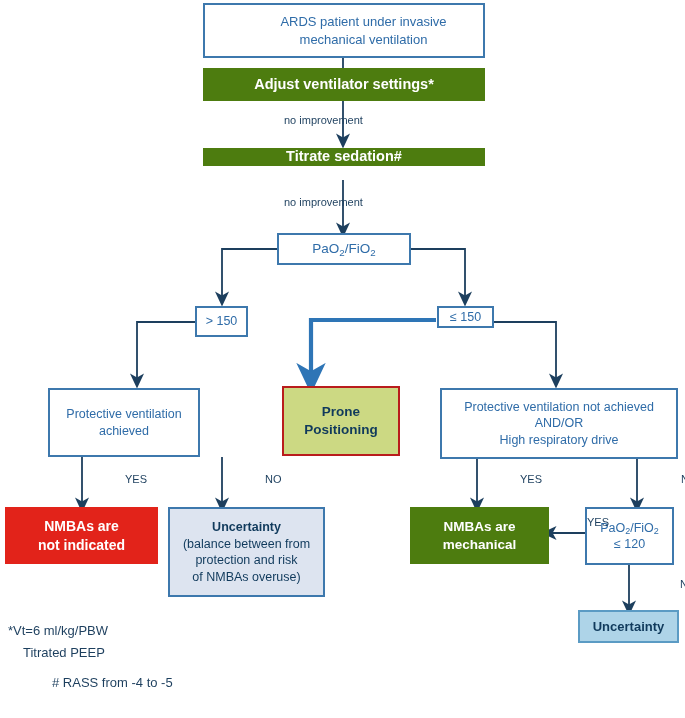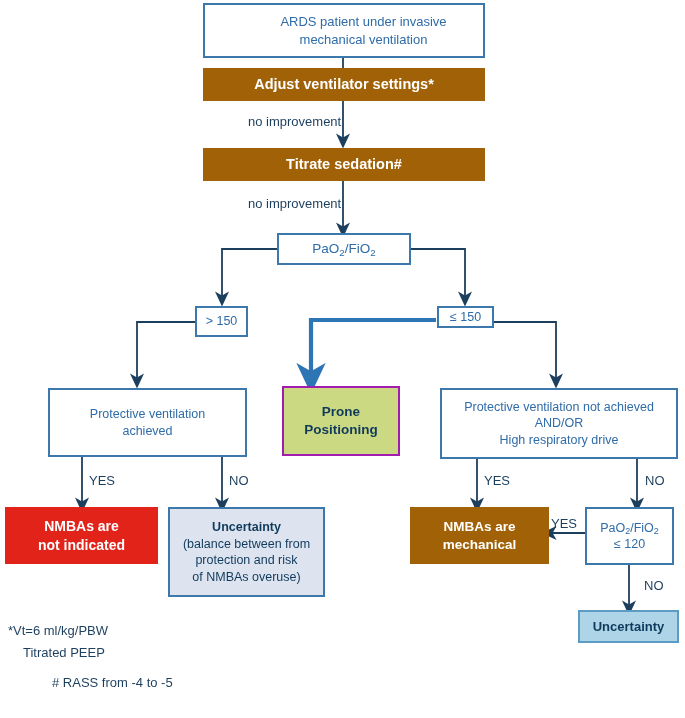--- a/index.html
+++ b/index.html
@@ -30,56 +30,57 @@
     line-height: 1.32;
   }
   
   .n-outline {
     background: #ffffff;
     border: 2px solid #3d78ad;
     color: #2f6ca8;
   }
   
   .n-navy {
-    background: #a16207;
+    background: #4d7c0f;
     color: #ffffff;
     font-weight: bold;
     text-align: center;
   }
   
   .n-red {
     background: #e2231a;
     color: #ffffff;
     font-weight: bold;
   }
   
   .n-olive {
     background: #ccd983;
-    border: 2px solid #a21caf;
+    border: 2px solid #b91c1c;
     color: #103a5c;
     font-weight: bold;
   }
   
   .n-paleblue {
     background: #dde4f0;
     border: 2px solid #3d78ad;
     color: #103a5c;
   }
   
   .n-lightblue {
     background: #aed4e8;
     border: 2px solid #5b9bc4;
     color: #103a5c;
     font-weight: bold;
   }
   .edge-label {
     position: absolute;
     color: #1d3f5e;
-    font-size: 13px;
+    font-size: 11px;
     white-space: nowrap;
+    margin-left: 36px;
   }
   .footnotes {
     position: absolute;
     left: 8px;
     top: 620px;
     color: #1d3f5e;
     font-size: 13px;
     line-height: 1.72;
   }
   .fn-indent { padding-left: 7px; margin-left: 8px; }
@@ -142,37 +143,37 @@
 
 <div class="node n-outline" style="left:203px; top:3px; width:282px; height:55px; font-size:13px; flex-direction:column;padding-left:39px;">
   <span>ARDS patient under invasive</span>
   <span>mechanical ventilation</span>
 </div>
 
 <div class="node n-navy" style="left:203px; top:68px; width:282px; height:33px; font-size:14.5px;">
   <span>Adjust ventilator settings*</span>
 </div>
 
-<div class="node n-navy" style="left:203px; top:148px; width:282px; height:33px; font-size:14.5px;">
+<div class="node n-navy" style="left:203px; top:148px; width:282px; height:18px; font-size:14.5px;">
   <span>Titrate sedation#</span>
 </div>
 
 <div class="node n-outline" style="left:277px; top:233px; width:134px; height:32px; font-size:13.5px;">
   <span><span>PaO</span><sub>2</sub><span>/FiO</span><sub>2</sub></span>
 </div>
 
 <div class="node n-outline" style="left:195px; top:306px; width:53px; height:31px; font-size:12.5px;justify-content:center;">
   <span>&gt; 150</span>
 </div>
 
 <div class="node n-outline" style="left:437px; top:306px; width:57px; height:22px; font-size:12.5px;">
   <span>≤ 150</span>
 </div>
 
-<div class="node n-outline" style="left:48px; top:388px; width:199px; height:69px; font-size:12.5px; flex-direction:column;">
+<div class="node n-outline" style="left:48px; top:388px; width:152px; height:69px; font-size:12.5px; flex-direction:column;">
   <span>Protective ventilation</span>
   <span>achieved</span>
 </div>
 
 <div class="node n-olive" style="left:282px; top:386px; width:118px; height:70px; font-size:13.5px; flex-direction:column;">
   <span>Prone</span>
   <span>Positioning</span>
 </div>
 
 <div class="node n-outline" style="left:440px; top:388px; width:238px; height:71px; font-size:12.5px; flex-direction:column;">

